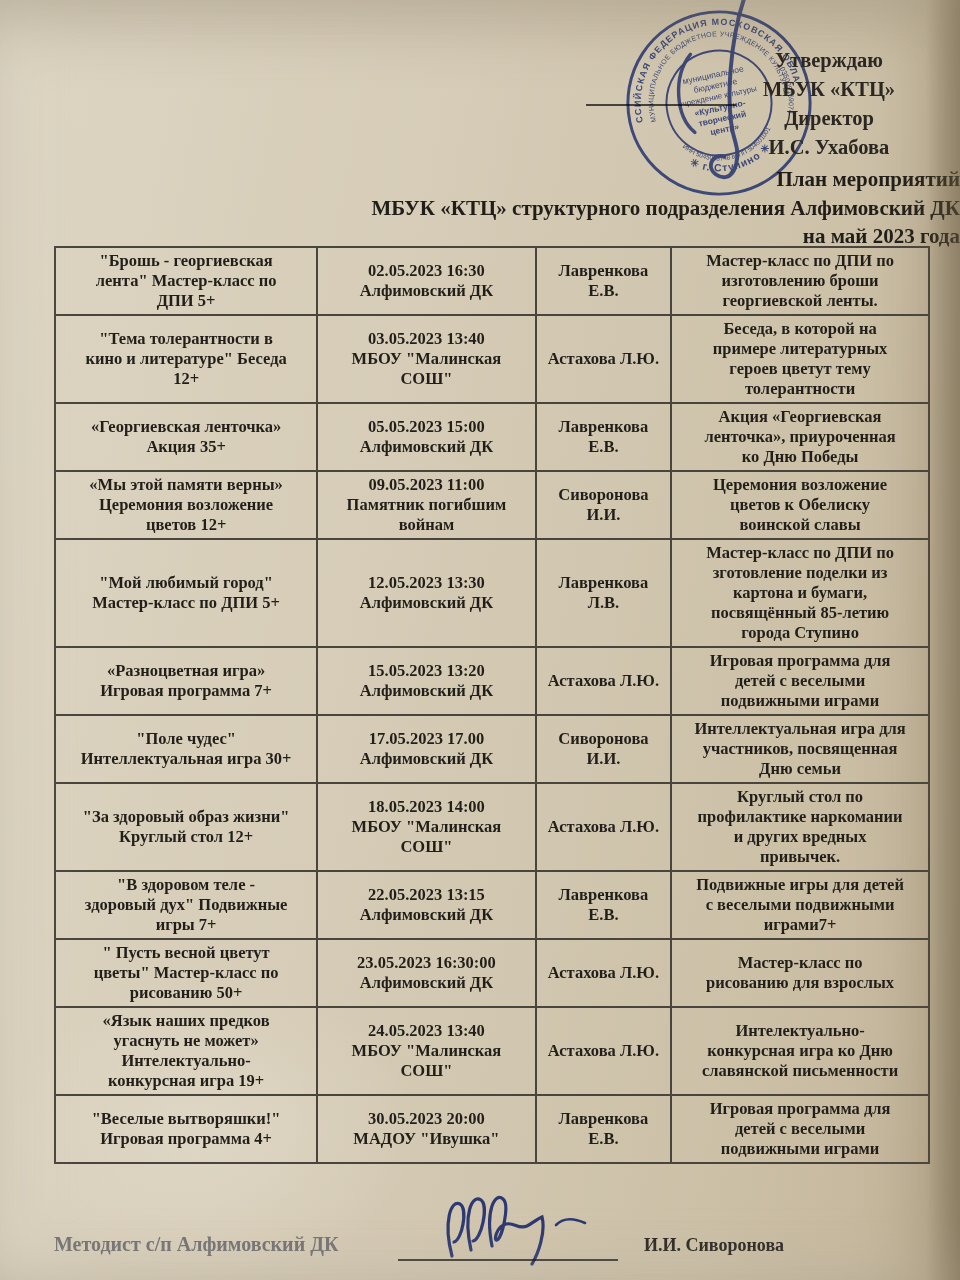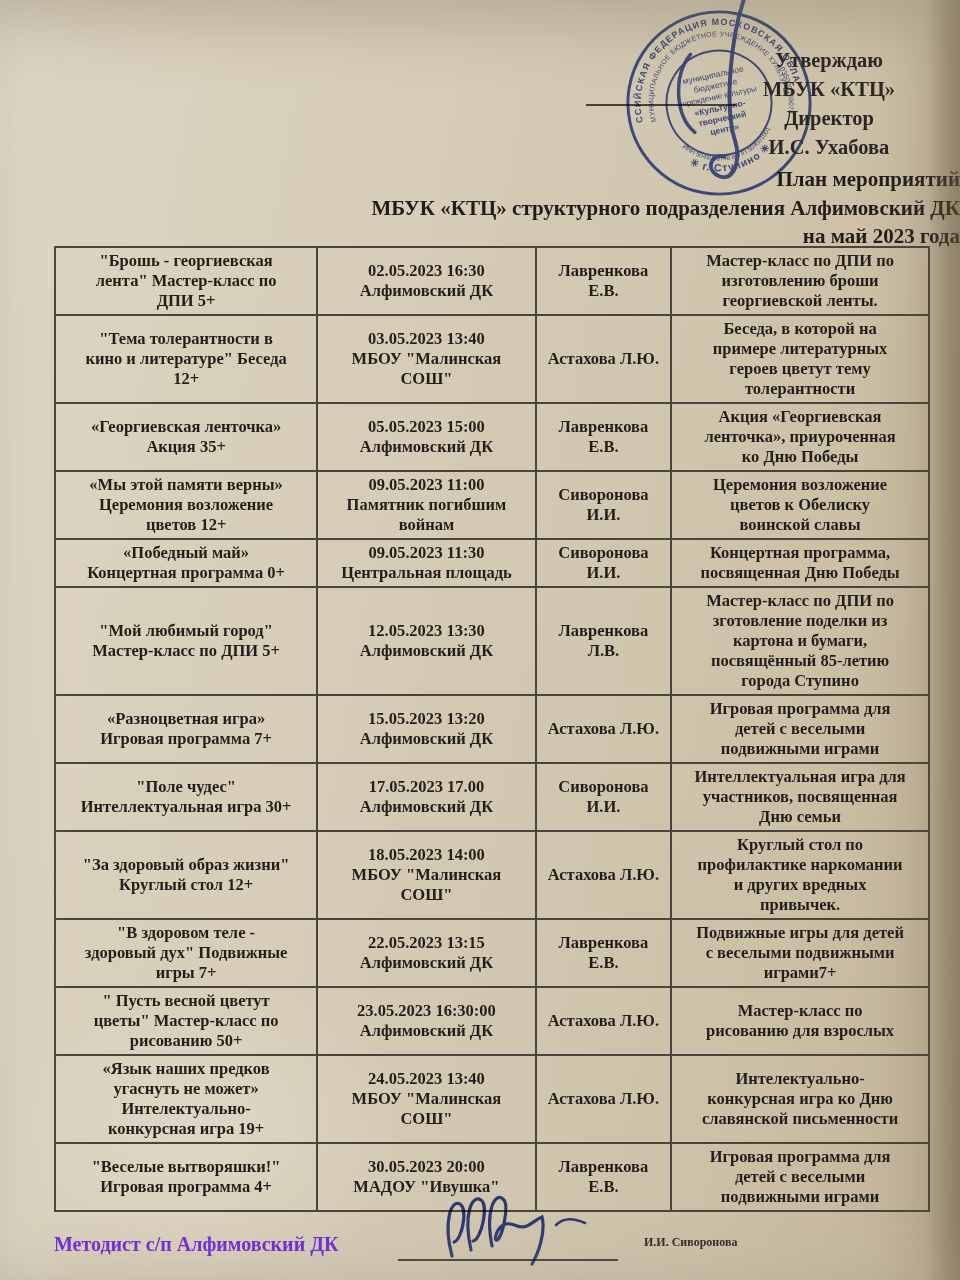--- a/index.html
+++ b/index.html
@@ -29,25 +29,25 @@
   table.events{position:absolute;top:246px;left:54px;width:876px;z-index:1;
     border-collapse:collapse;table-layout:fixed;}
   table.events td{
     border:2px solid #49453d;
     font-weight:700;font-size:16.5px;line-height:20px;
     text-align:center;vertical-align:middle;
     padding:3px 6px;color:#221f1a;white-space:pre-line;}
   col.c1{width:30%}col.c2{width:25%}col.c3{width:15.5%}col.c4{width:29.5%}
 
   .footer-label{position:absolute;left:54px;top:1233px;z-index:1;
-    font-weight:700;font-size:20px;color:#6d28d9;}
+    font-weight:700;font-size:20px;color:#737373;}
   .footer-line{position:absolute;left:398px;top:1234px;width:220px;height:25px;z-index:1;
     border-bottom:2.5px solid #403d37;}
   .footer-name{position:absolute;left:644px;top:1235px;z-index:1;
-    font-weight:700;font-size:12px;color:#2b2722;text-align:right;}
+    font-weight:700;font-size:18px;color:#2b2722;text-align:right;}
   .footer-sig{position:absolute;left:438px;top:1192px;width:180px;height:76px;z-index:2;
     mix-blend-mode:multiply;}
 </style>
 </head>
 <body>
 
 <div class="glow"></div>
 
 <div class="approval">
   <div>Утверждаю</div>
@@ -151,30 +151,20 @@
     <td>09.05.2023 11:00
 Памятник погибшим
 войнам</td>
     <td>Сиворонова
 И.И.</td>
     <td>Церемония возложение
 цветов к Обелиску
 воинской славы</td>
   </tr>
       <tr>
-    <td>«Победный май»
-Концертная программа 0+</td>
-    <td>09.05.2023 11:30
-Центральная площадь</td>
-    <td>Сиворонова
-И.И.</td>
-    <td>Концертная программа,
-посвященная Дню Победы</td>
-  </tr>
-      <tr>
     <td>"Мой любимый город"
 Мастер-класс по ДПИ 5+</td>
     <td>12.05.2023 13:30
 Алфимовский ДК</td>
     <td>Лавренкова
 Л.В.</td>
     <td>Мастер-класс по ДПИ по
 зготовление поделки из
 картона и бумаги,
 посвящённый 85-летию

